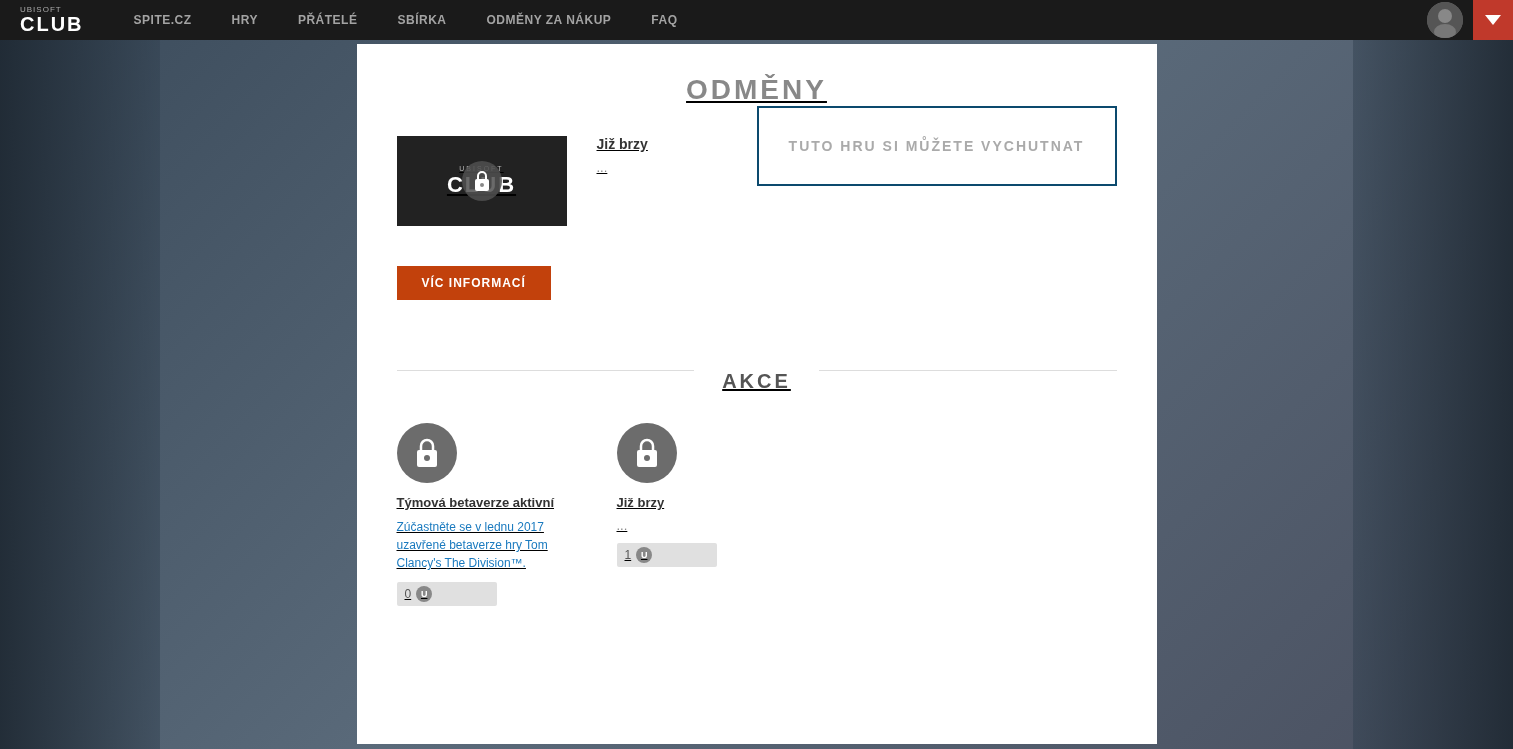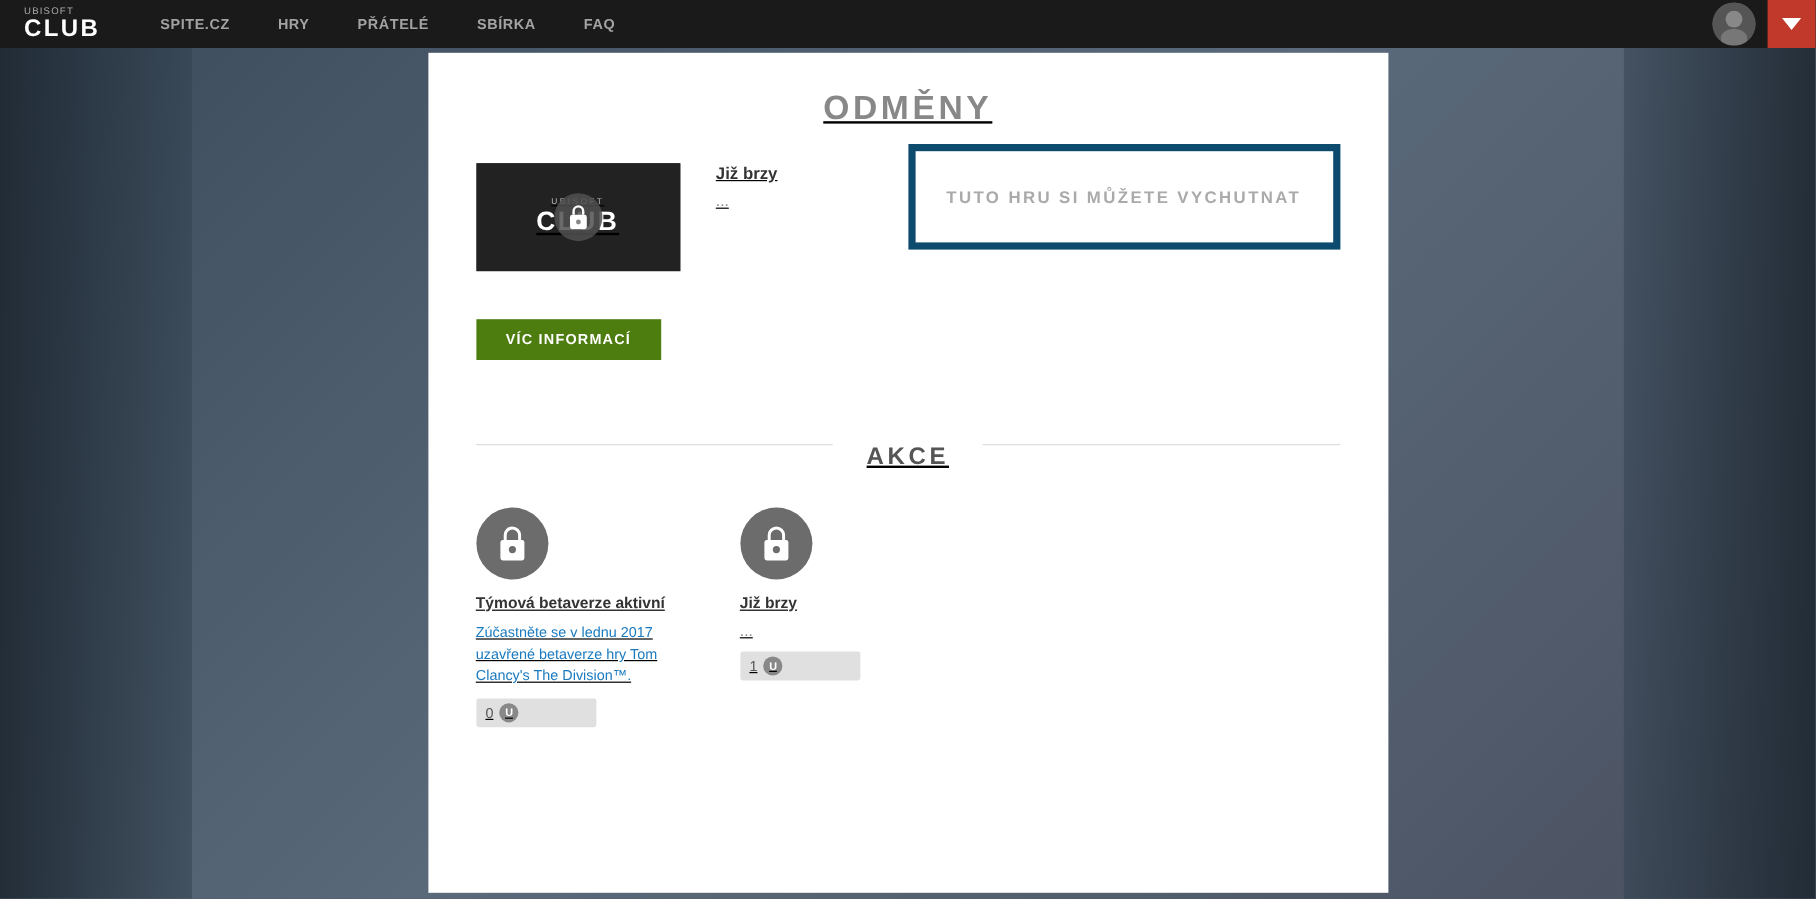--- a/index.html
+++ b/index.html
@@ -186,45 +186,45 @@
     }
 
     .reward-desc {
       color: #888;
       font-size: 13px;
     }
 
     
     .buy-box {
       width: 360px;
-      border: 6px solid #0c4a6e;
+      border: 2px solid #0c4a6e;
       padding: 0;
       margin-left: auto;
       position: absolute;
       right: 40px;
-      top: 76px;
+      top: 62px;
     }
 
     .buy-box-btn {
       width: 100%;
       padding: 30px 15px;
       background: transparent;
       border: none;
       color: #aaa;
       font-size: 14px;
       font-weight: bold;
       letter-spacing: 2px;
       text-transform: uppercase;
       text-align: center;
       cursor: pointer;
     }
 
     
     .info-btn {
-      background-color: #4d7c0f;
+      background-color: #c2410c;
       color: #fff;
       border: none;
       padding: 10px 25px;
       font-size: 12px;
       font-weight: bold;
       letter-spacing: 1px;
       text-transform: uppercase;
       cursor: pointer;
       margin-top: 10px;
       margin-bottom: 30px;
@@ -376,20 +376,21 @@
     <div class="logo-ubisoft">
       <span class="logo-ubisoft-text">UBISOFT</span>
       <span class="logo-club-text">CLUB</span>
     </div>
   </div>
   <div class="navbar-links">
     <a class="navbar-link">SPITE.CZ</a>
     <a class="navbar-link">HRY</a>
     <a class="navbar-link">PŘÁTELÉ</a>
     <a class="navbar-link">SBÍRKA</a>
+    <a class="navbar-link">ODMĚNY ZA NÁKUP</a>
     <a class="navbar-link">FAQ</a>
   </div>
   <div class="navbar-right">
     <div class="navbar-avatar">
       <svg viewBox="0 0 36 36" xmlns="http://www.w3.org/2000/svg">
         <circle cx="18" cy="18" r="18" fill="#555"></circle>
         <circle cx="18" cy="14" r="7" fill="#888"></circle>
         <ellipse cx="18" cy="30" rx="11" ry="8" fill="#777"></ellipse>
       </svg>
     </div>

